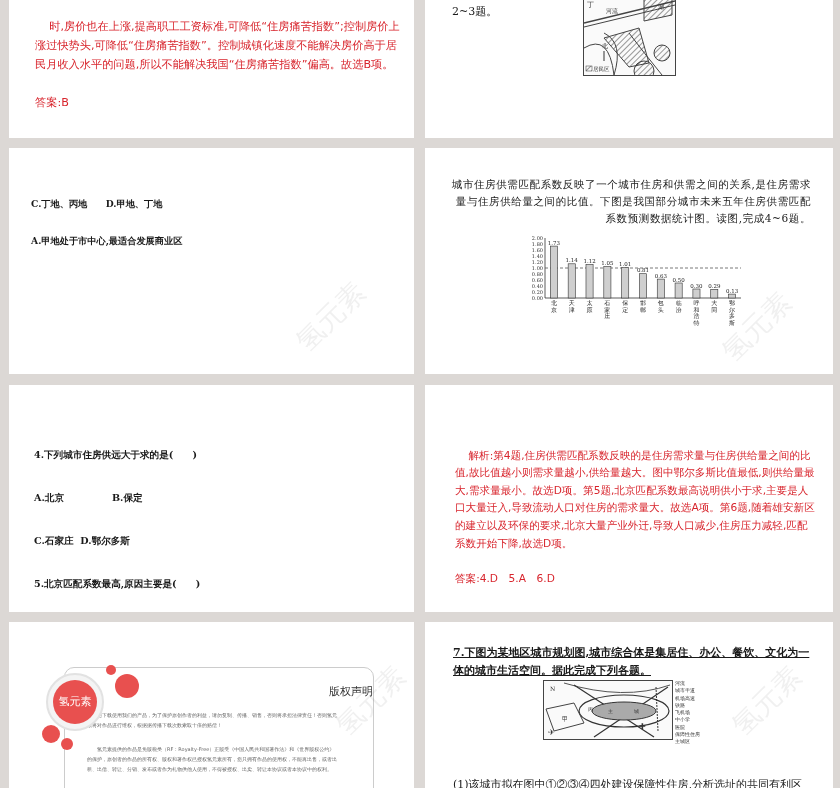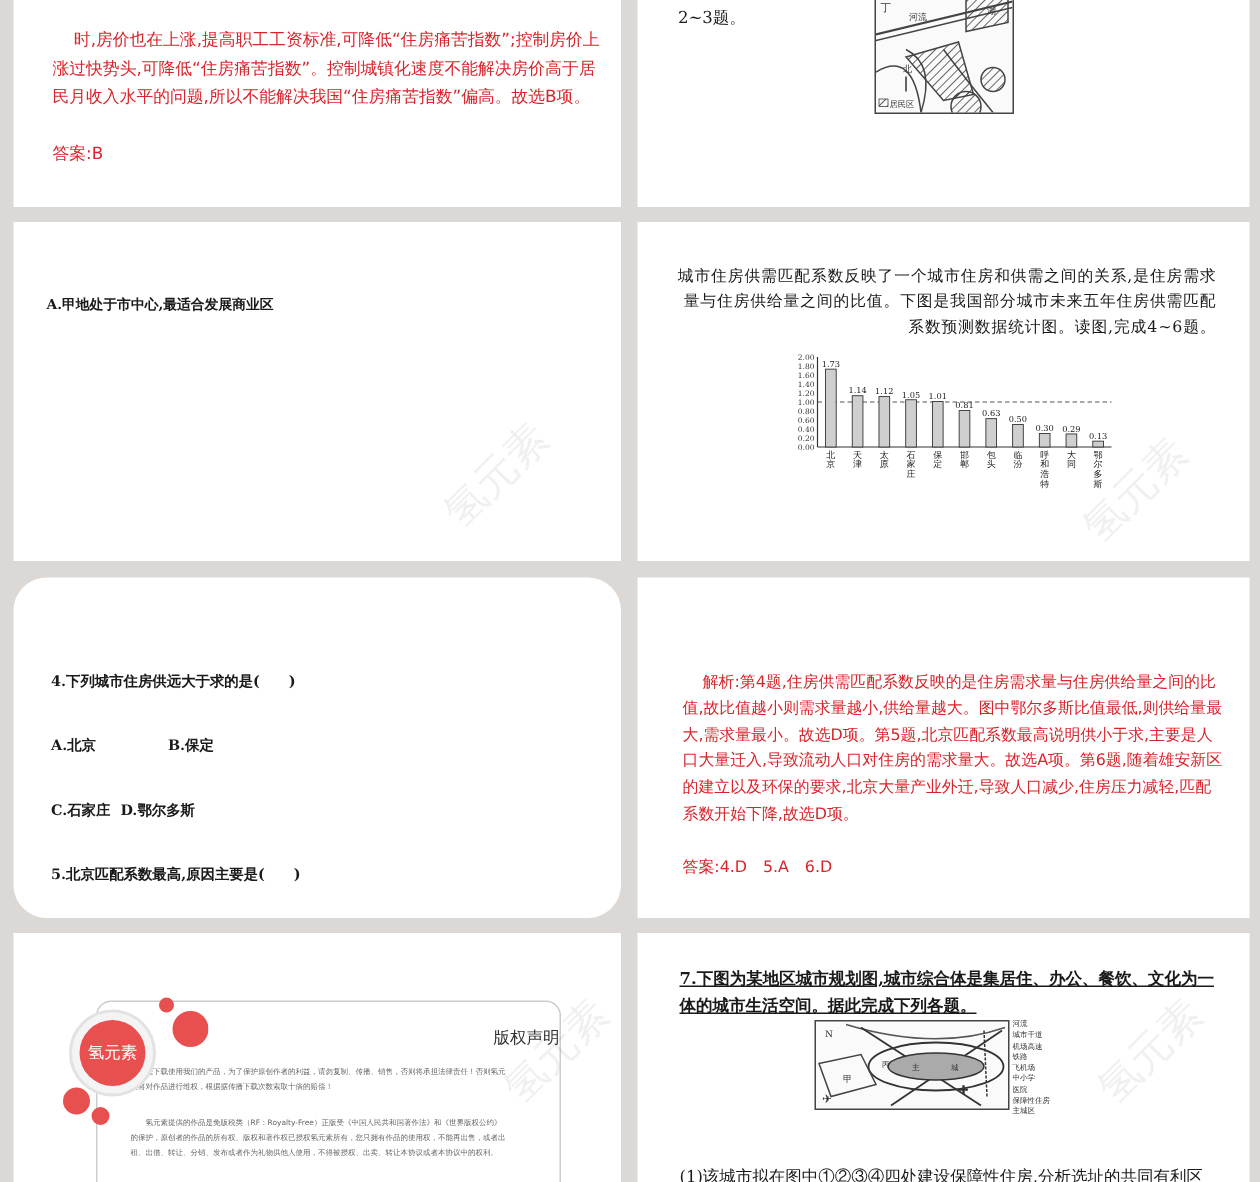--- a/index.html
+++ b/index.html
@@ -2,21 +2,21 @@
 <html><head>
 <meta charset="utf-8">
 <style>
   html,body{margin:0;padding:0;}
   body{width:840px;height:788px;background:#dcd8d5;position:relative;overflow:hidden;font-family:"DejaVu Serif",serif;}
   .slide{position:absolute;background:#fff;overflow:hidden;}
   .s1{left:9px;top:-2px;width:405px;height:140px;}
   .s2{left:425px;top:-2px;width:408px;height:140px;}
   .s3{left:9px;top:148px;width:405px;height:226px;}
   .s4{left:425px;top:148px;width:408px;height:226px;text-align:right;}
-  .s5{left:9px;top:385px;width:405px;height:227px;border-radius:22px;}
+  .s5{left:9px;top:385px;width:405px;height:227px;}
   .s6{left:425px;top:385px;width:408px;height:227px;}
   .s7{left:9px;top:622px;width:405px;height:170px;}
   .s8{left:425px;top:622px;width:408px;height:170px;}
   .red{color:#d8242c;font-family:"DejaVu Sans",sans-serif;}
   .blk{color:#1a1a1a;}
   .txt{position:absolute;white-space:pre-wrap;}
   .t1{left:26px;top:0px;width:365px;font-size:11.2px;line-height:19px;}
   .t2{left:27px;top:6px;font-size:11px;}
   .q{left:22px;font-size:9.2px;line-height:12.2px;font-weight:bold;width:380px;}
   .t3{top:26px;}
@@ -70,20 +70,21 @@
       <text x="18" y="55" font-size="6" fill="#333">北</text>
       <line x1="20" y1="58" x2="20" y2="68" stroke="#333"></line>
       <rect x="2" y="73" width="6" height="5" fill="url(#hatch)" stroke="#333" stroke-width="0.5"></rect>
       <text x="9" y="78" font-size="5.5" fill="#333">居民区</text>
     </svg>
   </div>
 </div>
 
 <div class="slide s3">
   <div class="txt q t3 blk">
+    <div>C.丁地、丙地　　D.甲地、丁地</div>
     <div>A.甲地处于市中心,最适合发展商业区</div>
     
     
     
     
     
   </div>
   <div class="watermark" style="left:280px;top:150px;">氢元素</div>
 </div>
 

